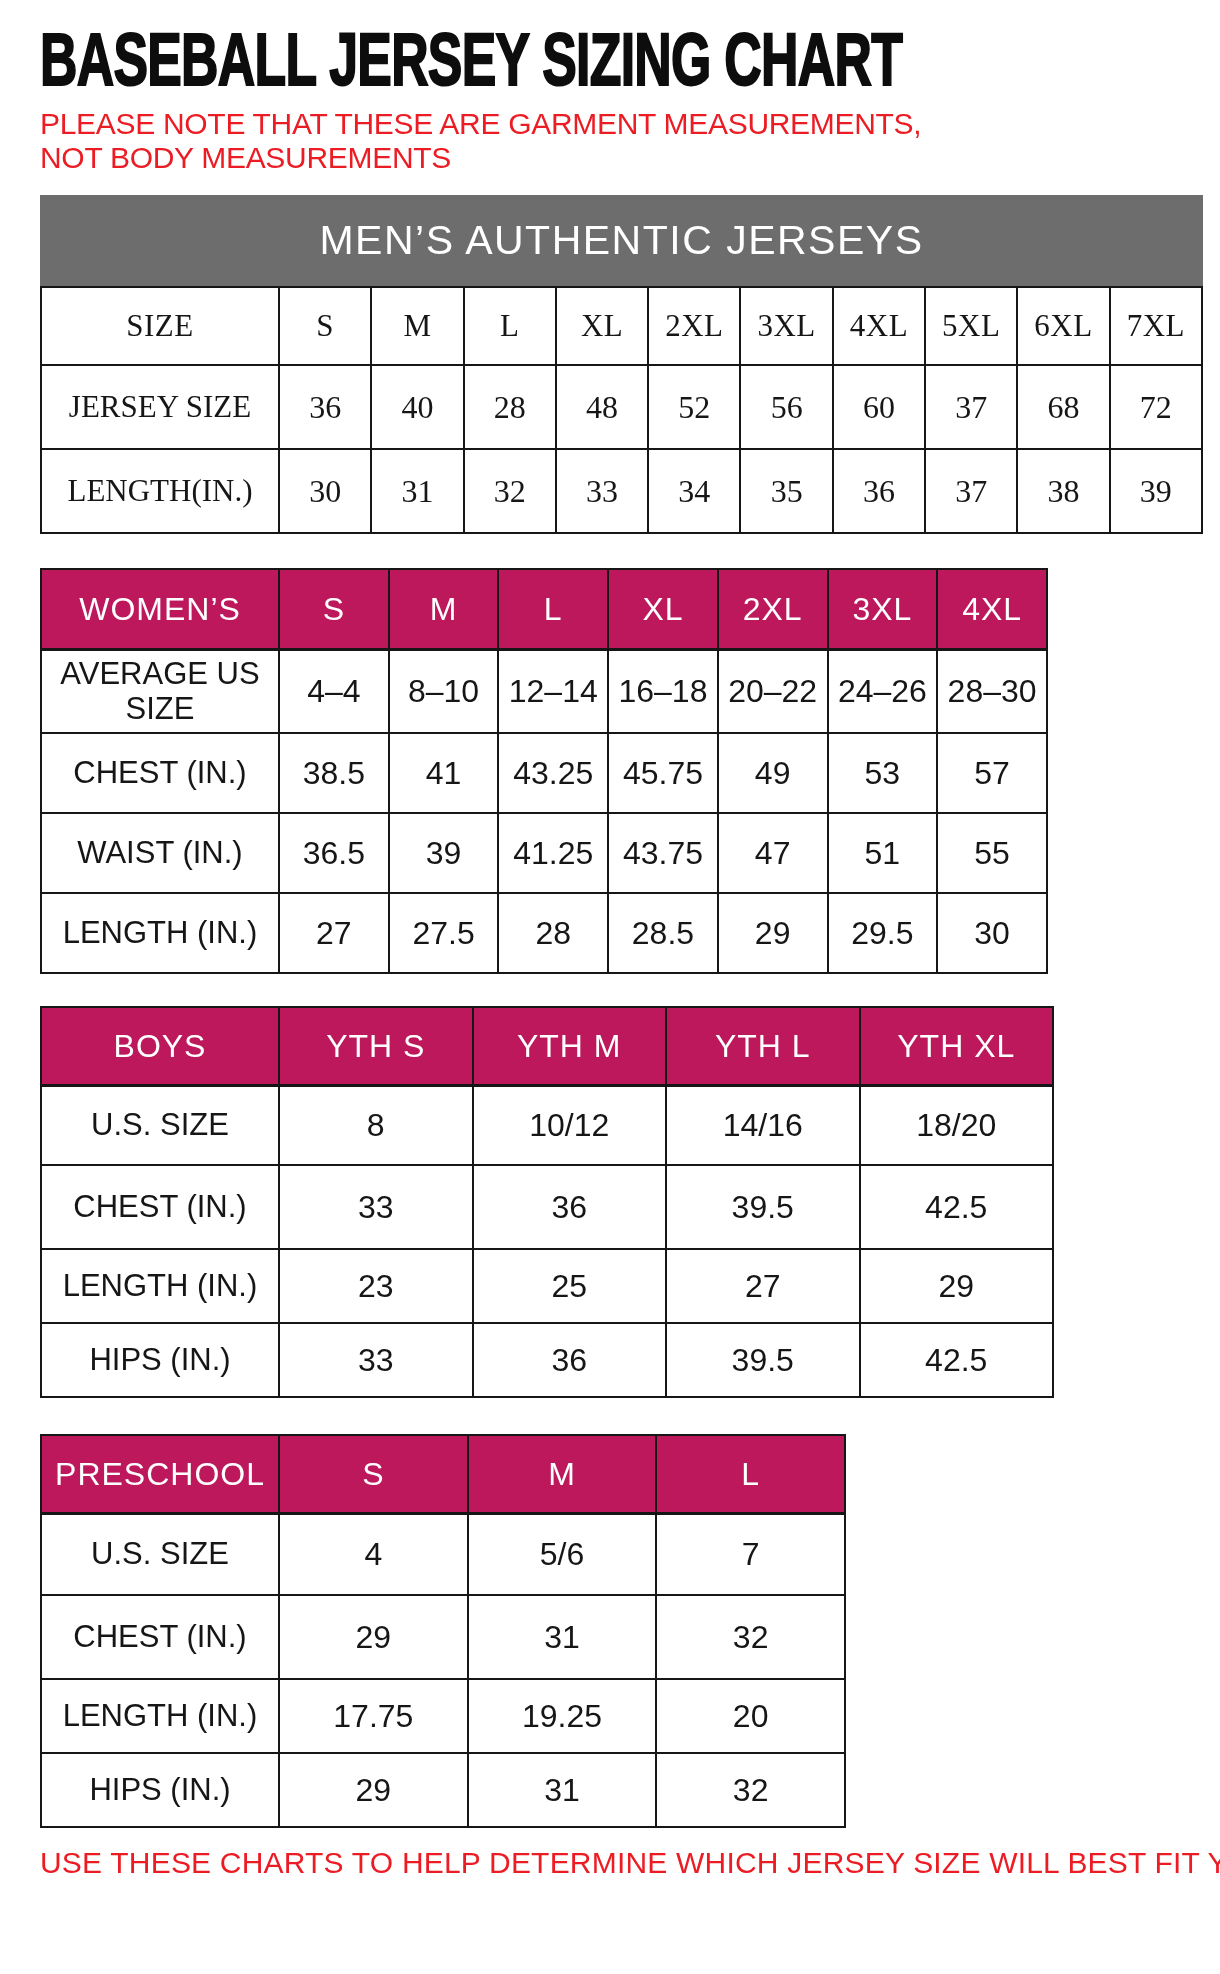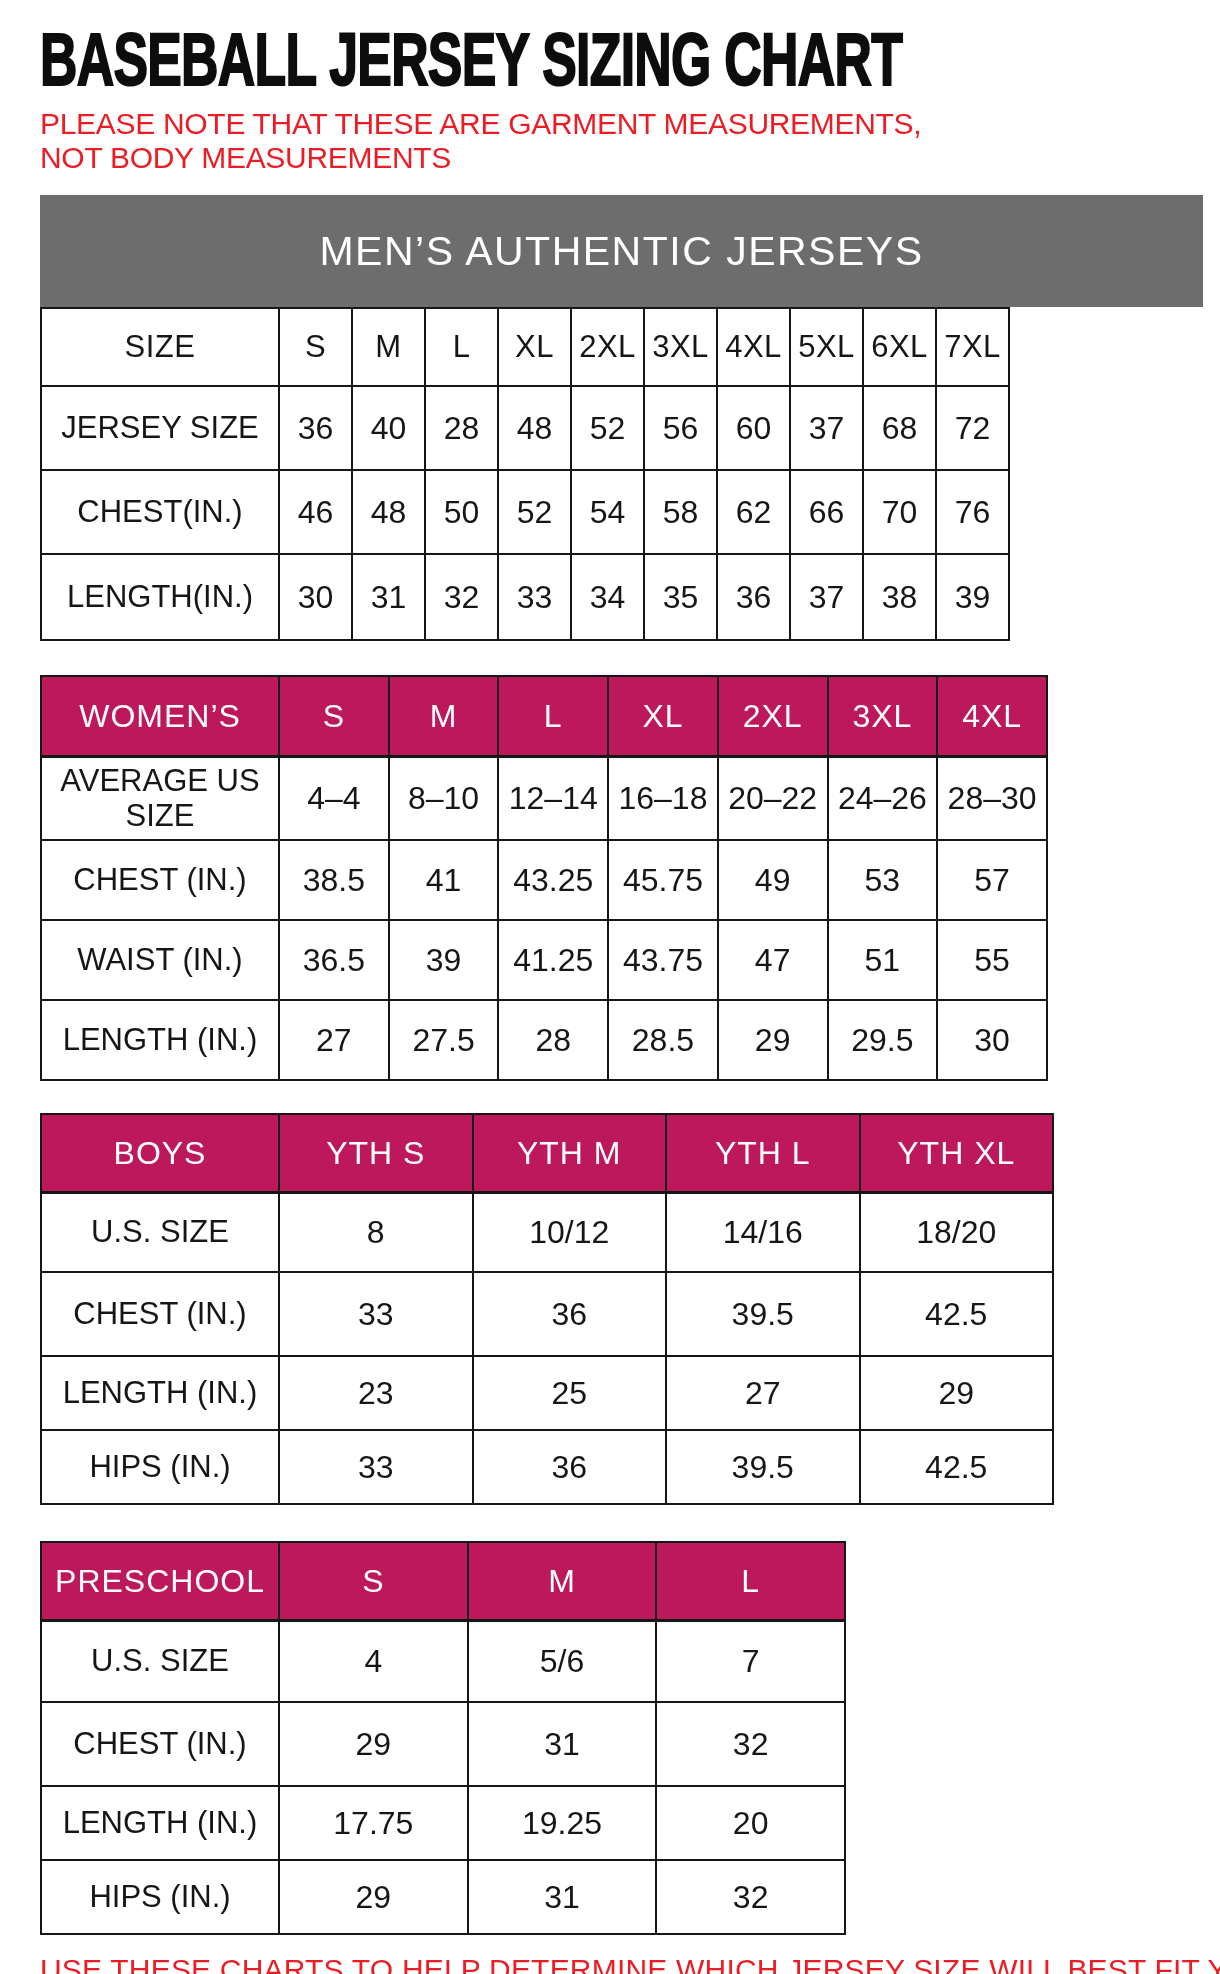--- a/index.html
+++ b/index.html
@@ -32,21 +32,21 @@
     margin-top: 10px;
     width: 915px;
     color: #ec1c24;
     font-size: 30px;
     line-height: 1.13;
     letter-spacing: -0.3px;
   }
 
   .mens-banner {
     width: 1163px;
-    height: 112px;
+    height: 91px;
     margin-top: 20px;
     background: #6d6d6d;
     color: #ffffff;
     font-size: 41px;
     letter-spacing: 1.5px;
     display: flex;
     align-items: center;
     justify-content: center;
   }
 
@@ -67,21 +67,21 @@
   .tbl th {
     background: #be185d;
     color: #ffffff;
     font-size: 32px;
     letter-spacing: 1px;
     border-bottom-width: 3px;
   }
   .tbl td { font-size: 32px; }
   .tbl td.lab { font-size: 31px; line-height: 1.12; }
 
-  .tbl-mens { width: 970px; }
+  .tbl-mens { width: 1163px; font-family: Liberation Serif, serif; }
   .tbl-mens th {
     background: #ffffff;
     color: #161616;
     font-size: 31px;
     letter-spacing: 0.5px;
     border-bottom-width: 2px;
   }
   .tbl-mens tr:nth-child(1) th { height: 78px; }
   .tbl-mens tr:nth-child(2) td { height: 84px; }
   .tbl-mens tr:nth-child(3) td { height: 84px; }
@@ -148,33 +148,20 @@
           <td>28</td>
           <td>48</td>
           <td>52</td>
           <td>56</td>
           <td>60</td>
           <td>37</td>
           <td>68</td>
           <td>72</td>
         </tr>
         <tr>
-          <td class="lab">CHEST(IN.)</td>
-          <td>46</td>
-          <td>48</td>
-          <td>50</td>
-          <td>52</td>
-          <td>54</td>
-          <td>58</td>
-          <td>62</td>
-          <td>66</td>
-          <td>70</td>
-          <td>76</td>
-        </tr>
-        <tr>
           <td class="lab">LENGTH(IN.)</td>
           <td>30</td>
           <td>31</td>
           <td>32</td>
           <td>33</td>
           <td>34</td>
           <td>35</td>
           <td>36</td>
           <td>37</td>
           <td>38</td>

